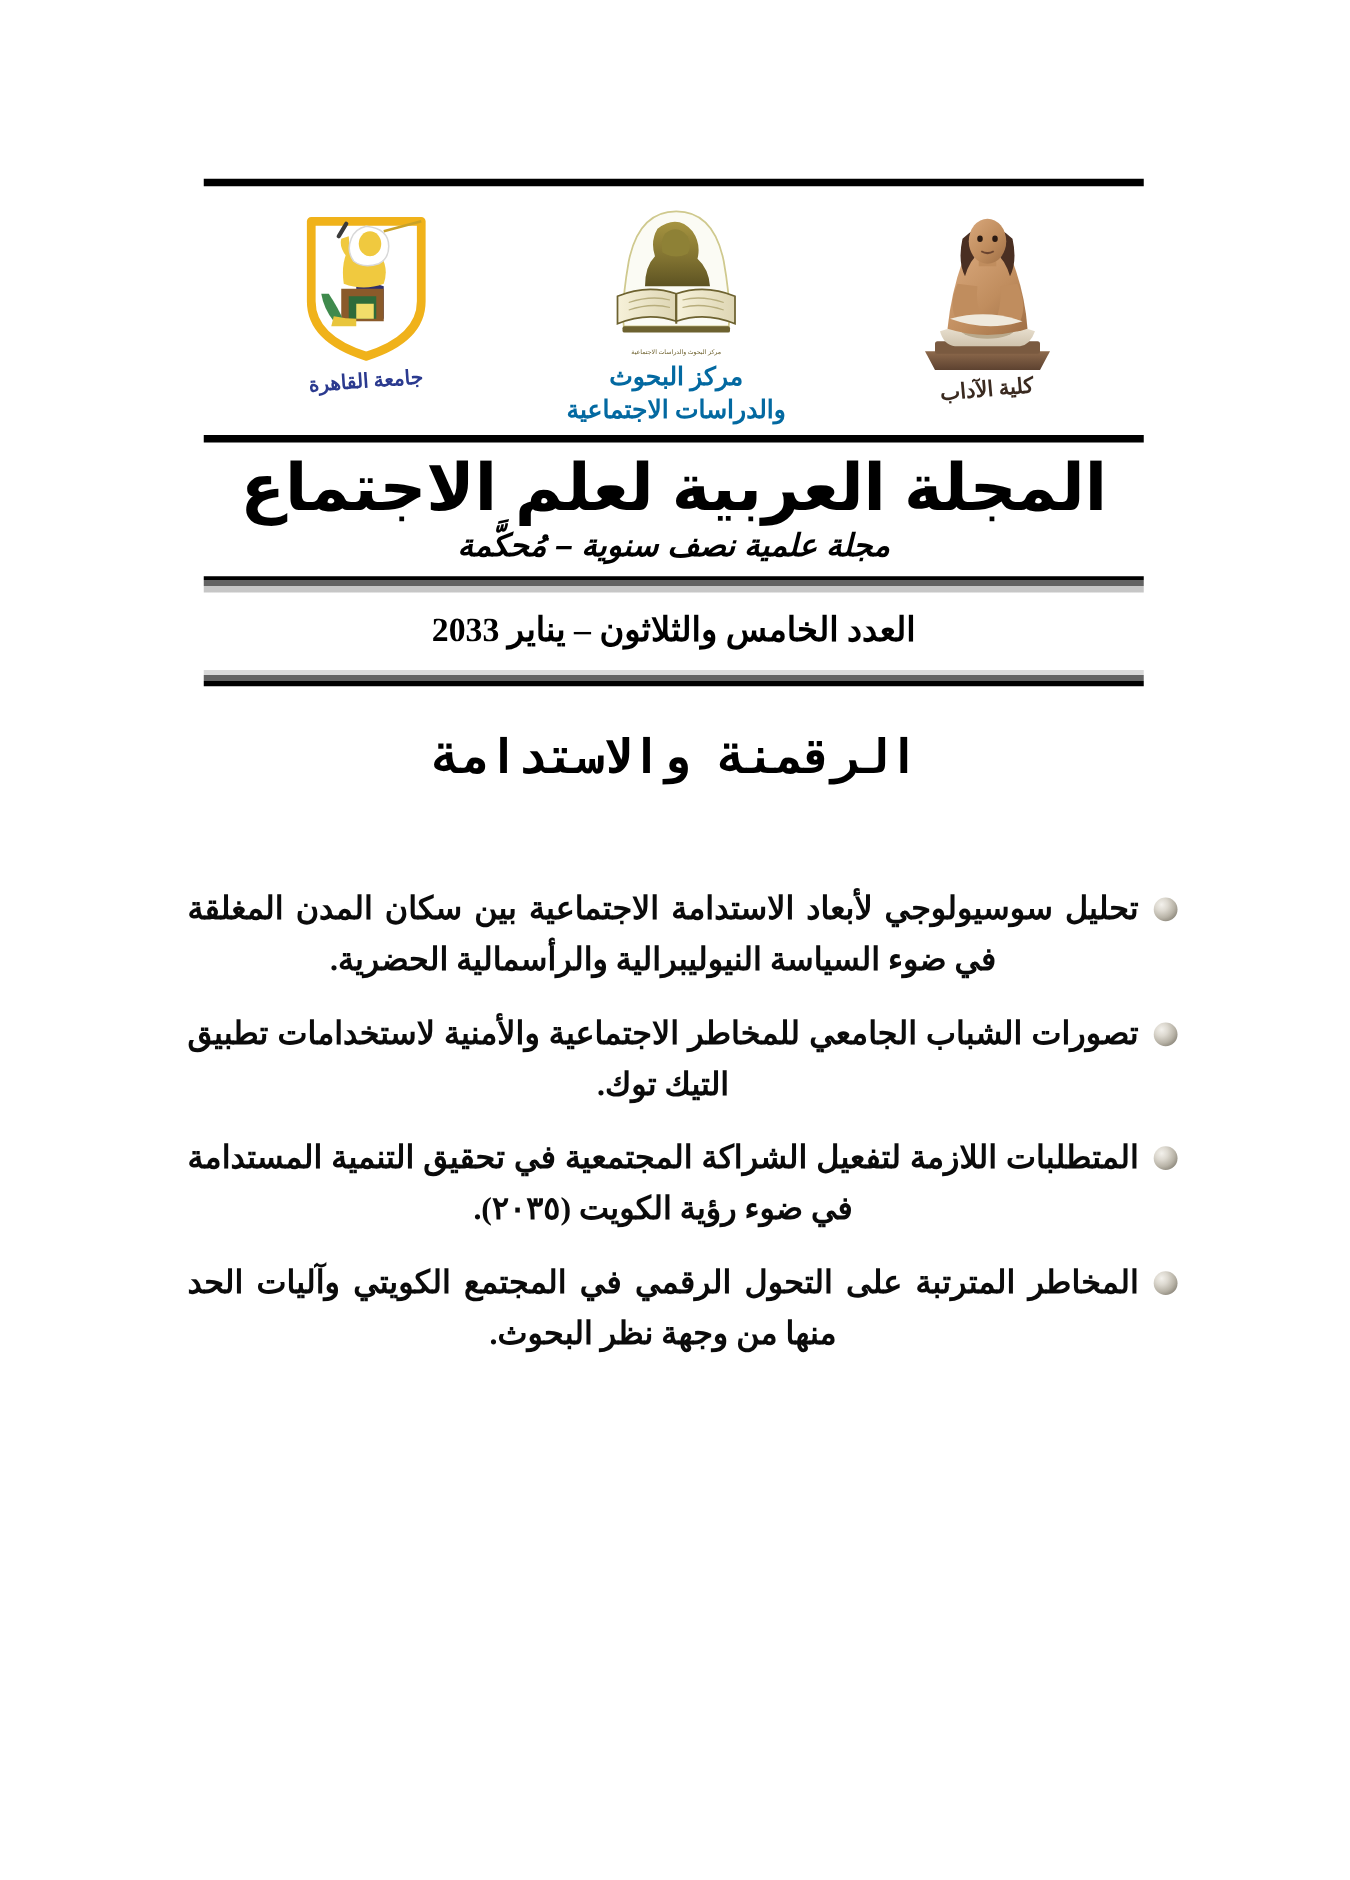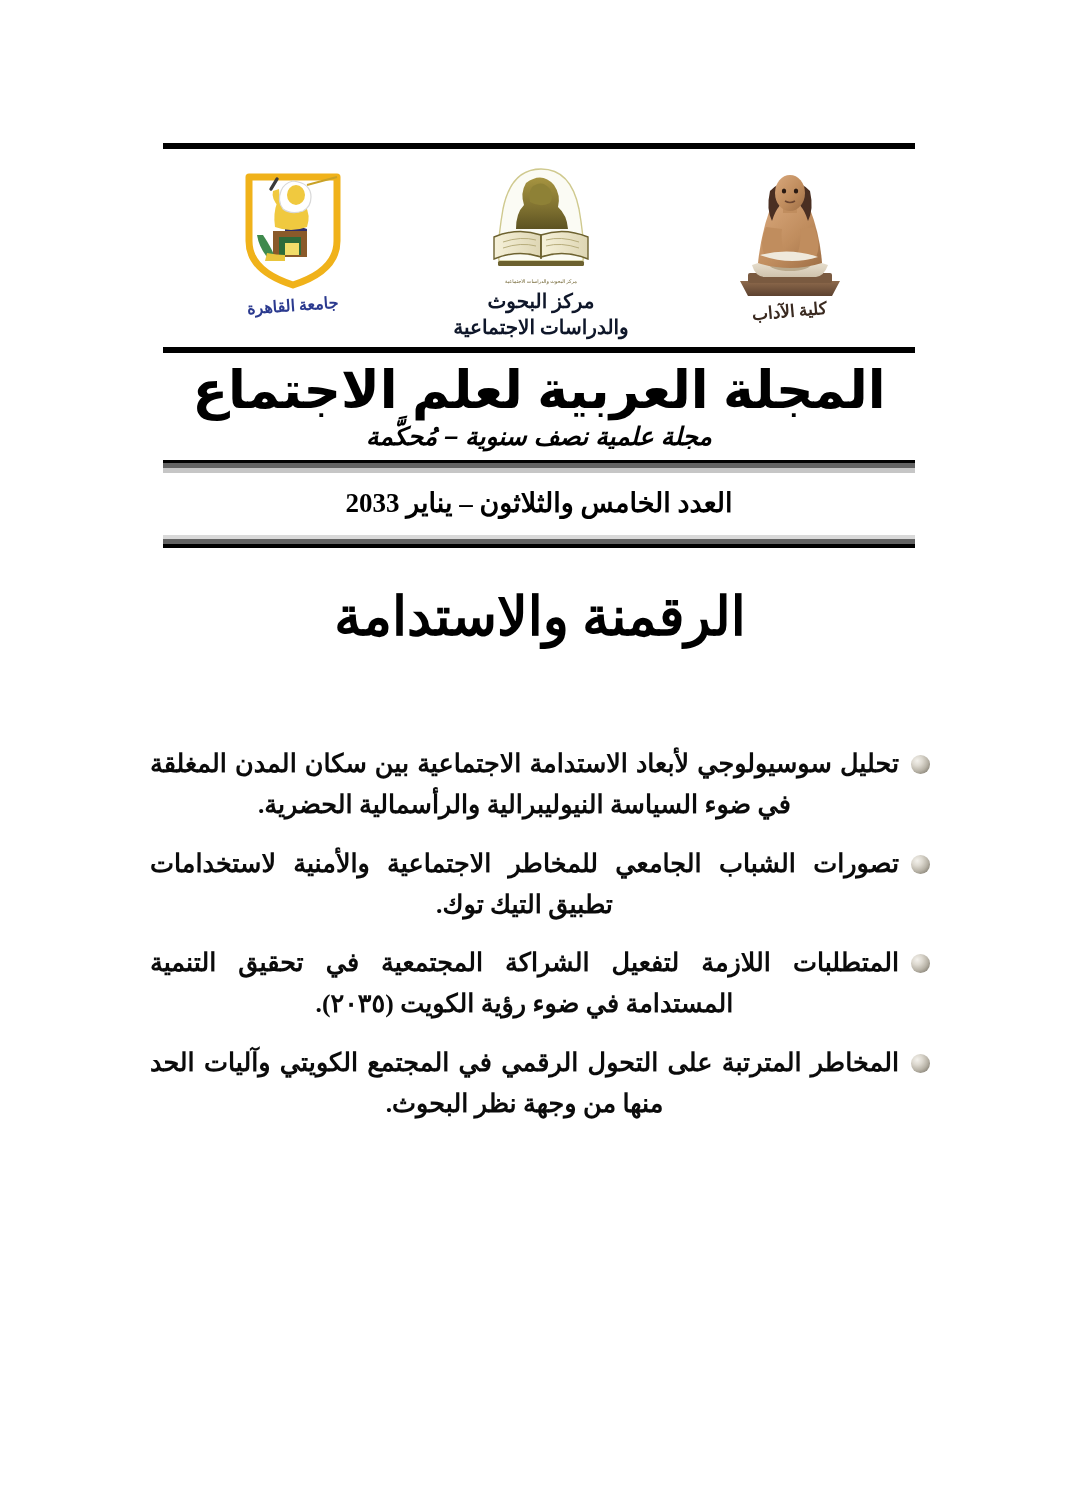--- a/index.html
+++ b/index.html
@@ -76,21 +76,21 @@
     height: 140px;
   }
   .logo-art.wide { width: 130px; height: 112px; }
   .logo-art.crest { width: 120px; height: 138px; }
 
   .logo-caption {
     font-family: "Liberation Serif", "DejaVu Serif", serif;
     font-weight: 700;
     text-align: center;
     line-height: 1.32;
-    color: #0f172a;
+    color: #0369a1;
   }
   .cap-scribe {
     font-size: 17px;
     margin-top: -4px;
     transform: rotate(-5deg);
     color: #3a2a20;
   }
   .cap-center {
     font-size: 20px;
     margin-top: 4px;
@@ -139,34 +139,33 @@
     letter-spacing: 0.5px;
   }
 
   
   .main-title {
     position: absolute;
     left: 0;
     right: 0;
     top: 588px;
     text-align: center;
-    font-family: Liberation Serif, serif;
-    font-weight: 700;
-    font-size: 54px;
+    font-family: Liberation Mono, monospace;
+    font-weight: 700;
+    font-size: 38px;
     line-height: 1.1;
     letter-spacing: -1px;
   }
 
   
   .contents {
     position: absolute;
-    right: 150px;
+    right: 138px;
     left: 150px;
     top: 706px;
-    margin-top: 37px;
   }
   .entry {
     display: flex;
     flex-direction: row;
     align-items: flex-start;
     margin-bottom: 17px;
   }
   .bullet {
     flex: 0 0 auto;
     width: 19px;

